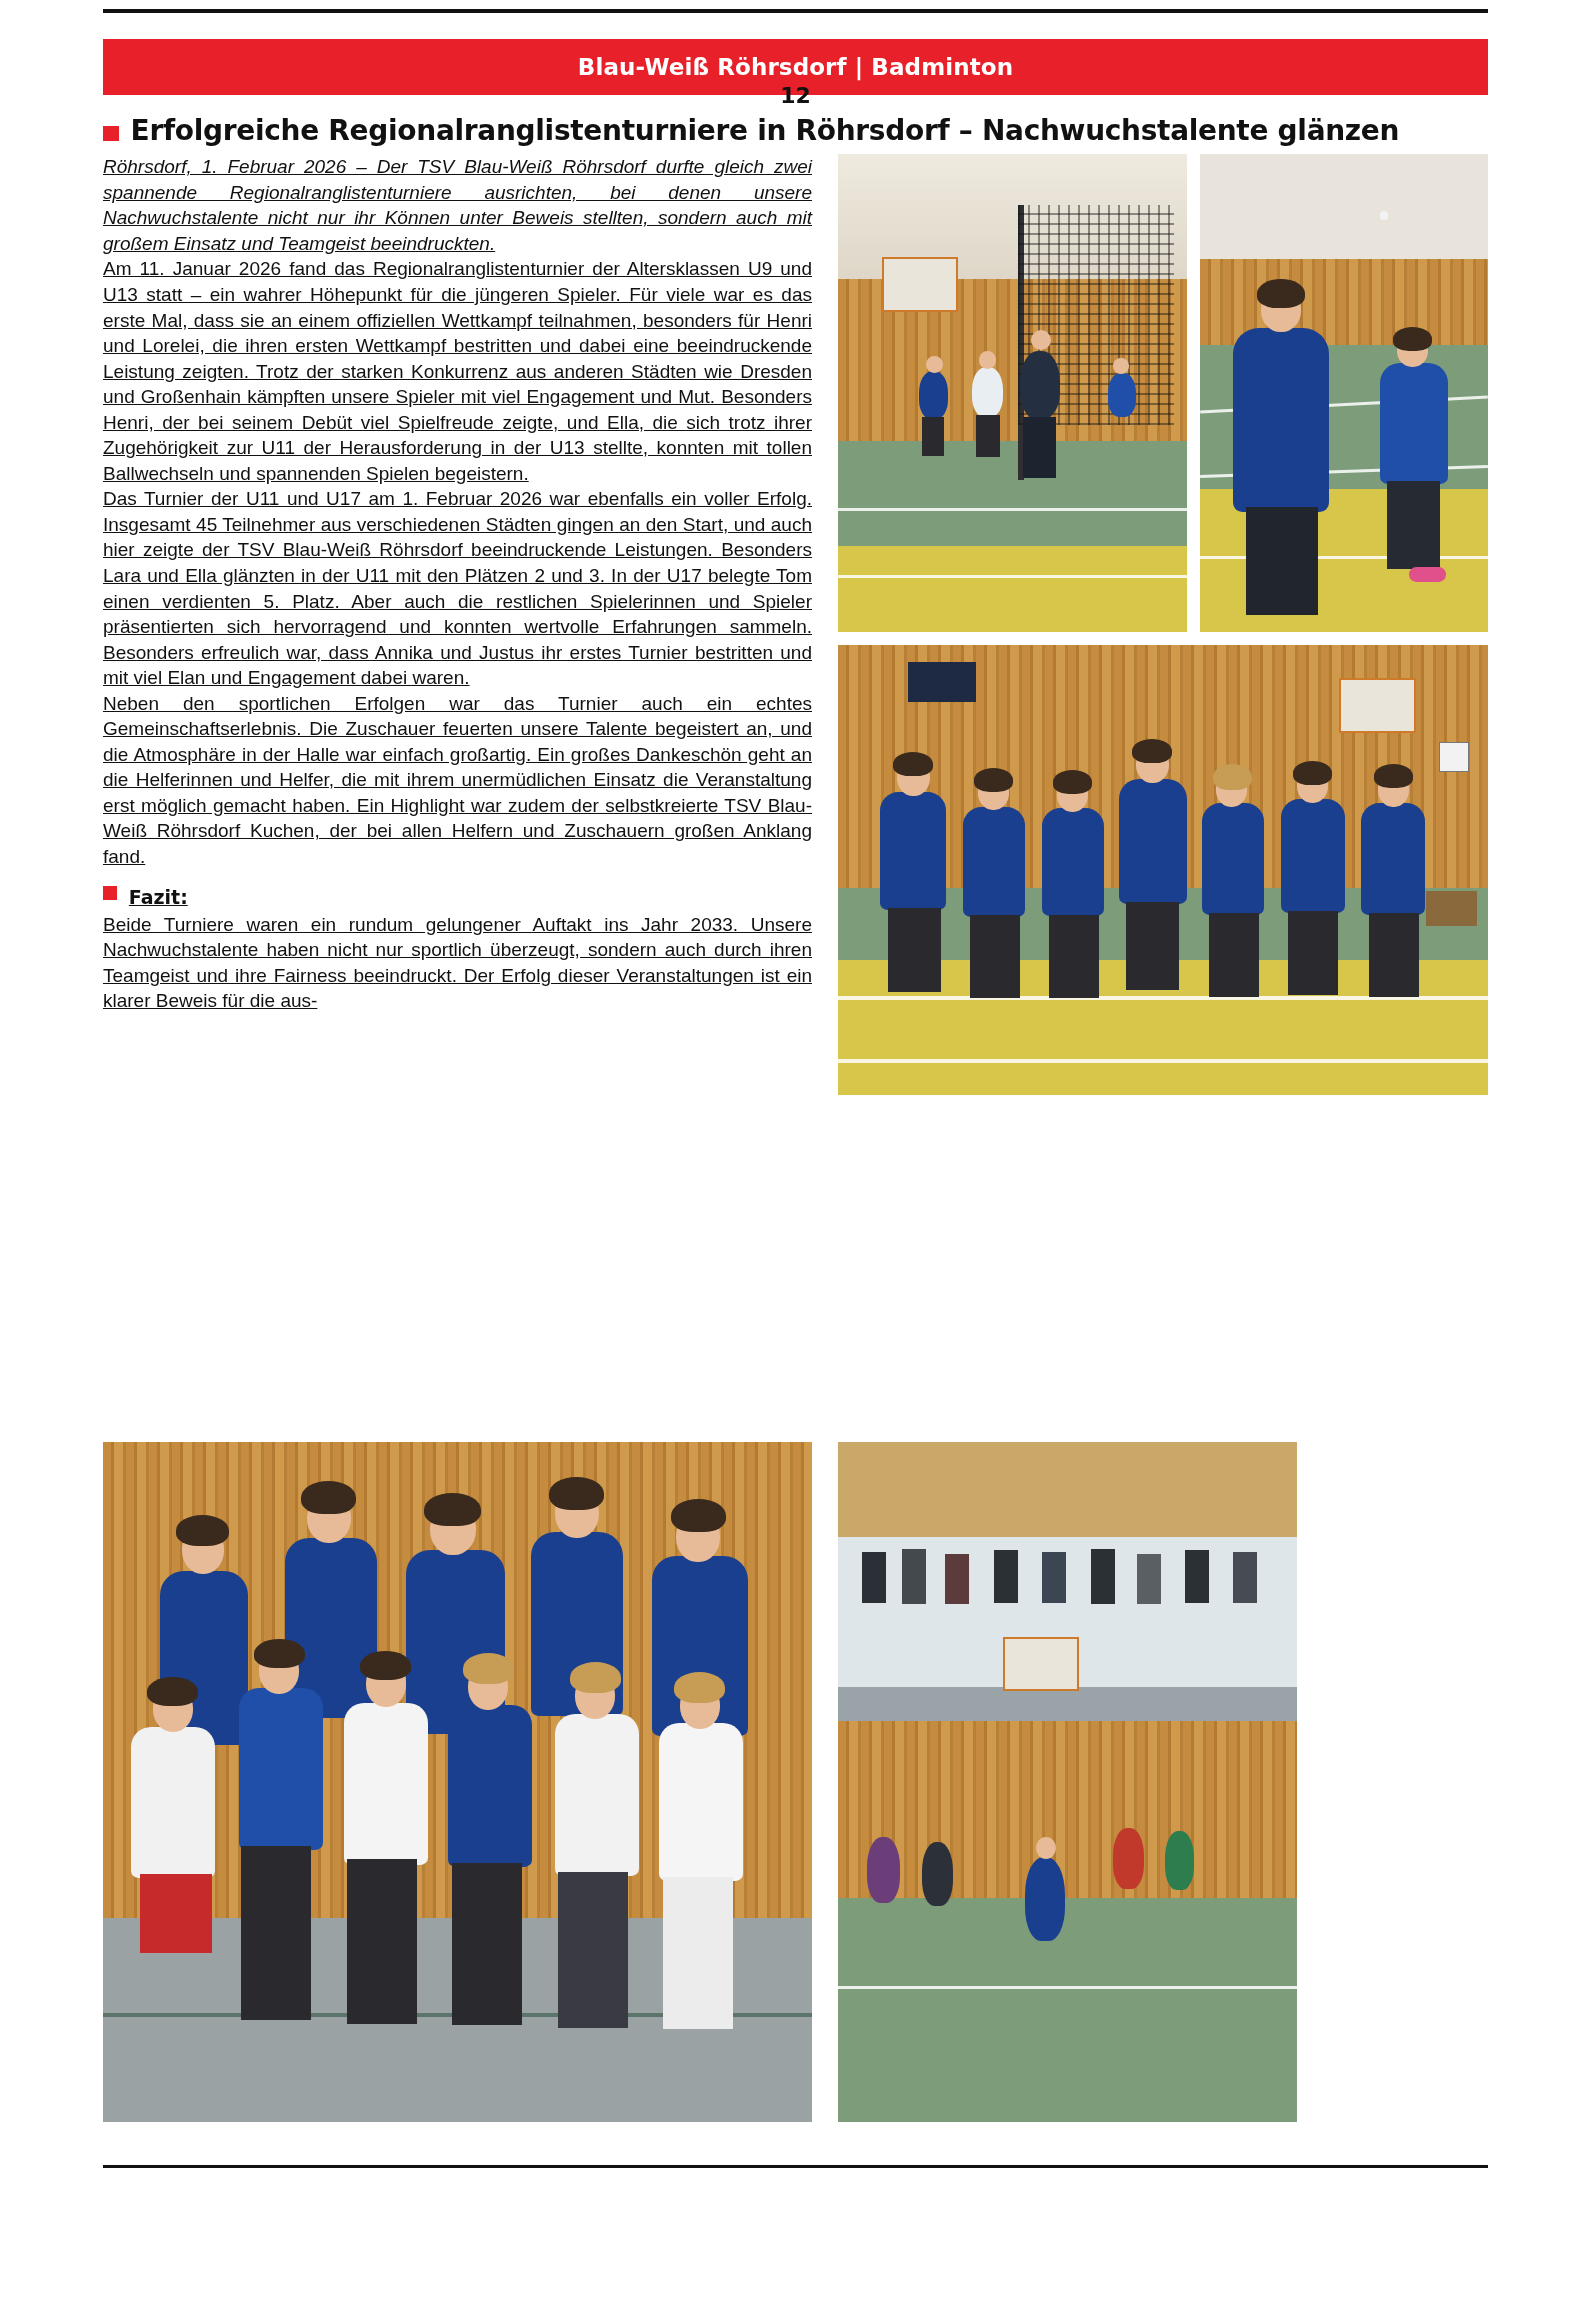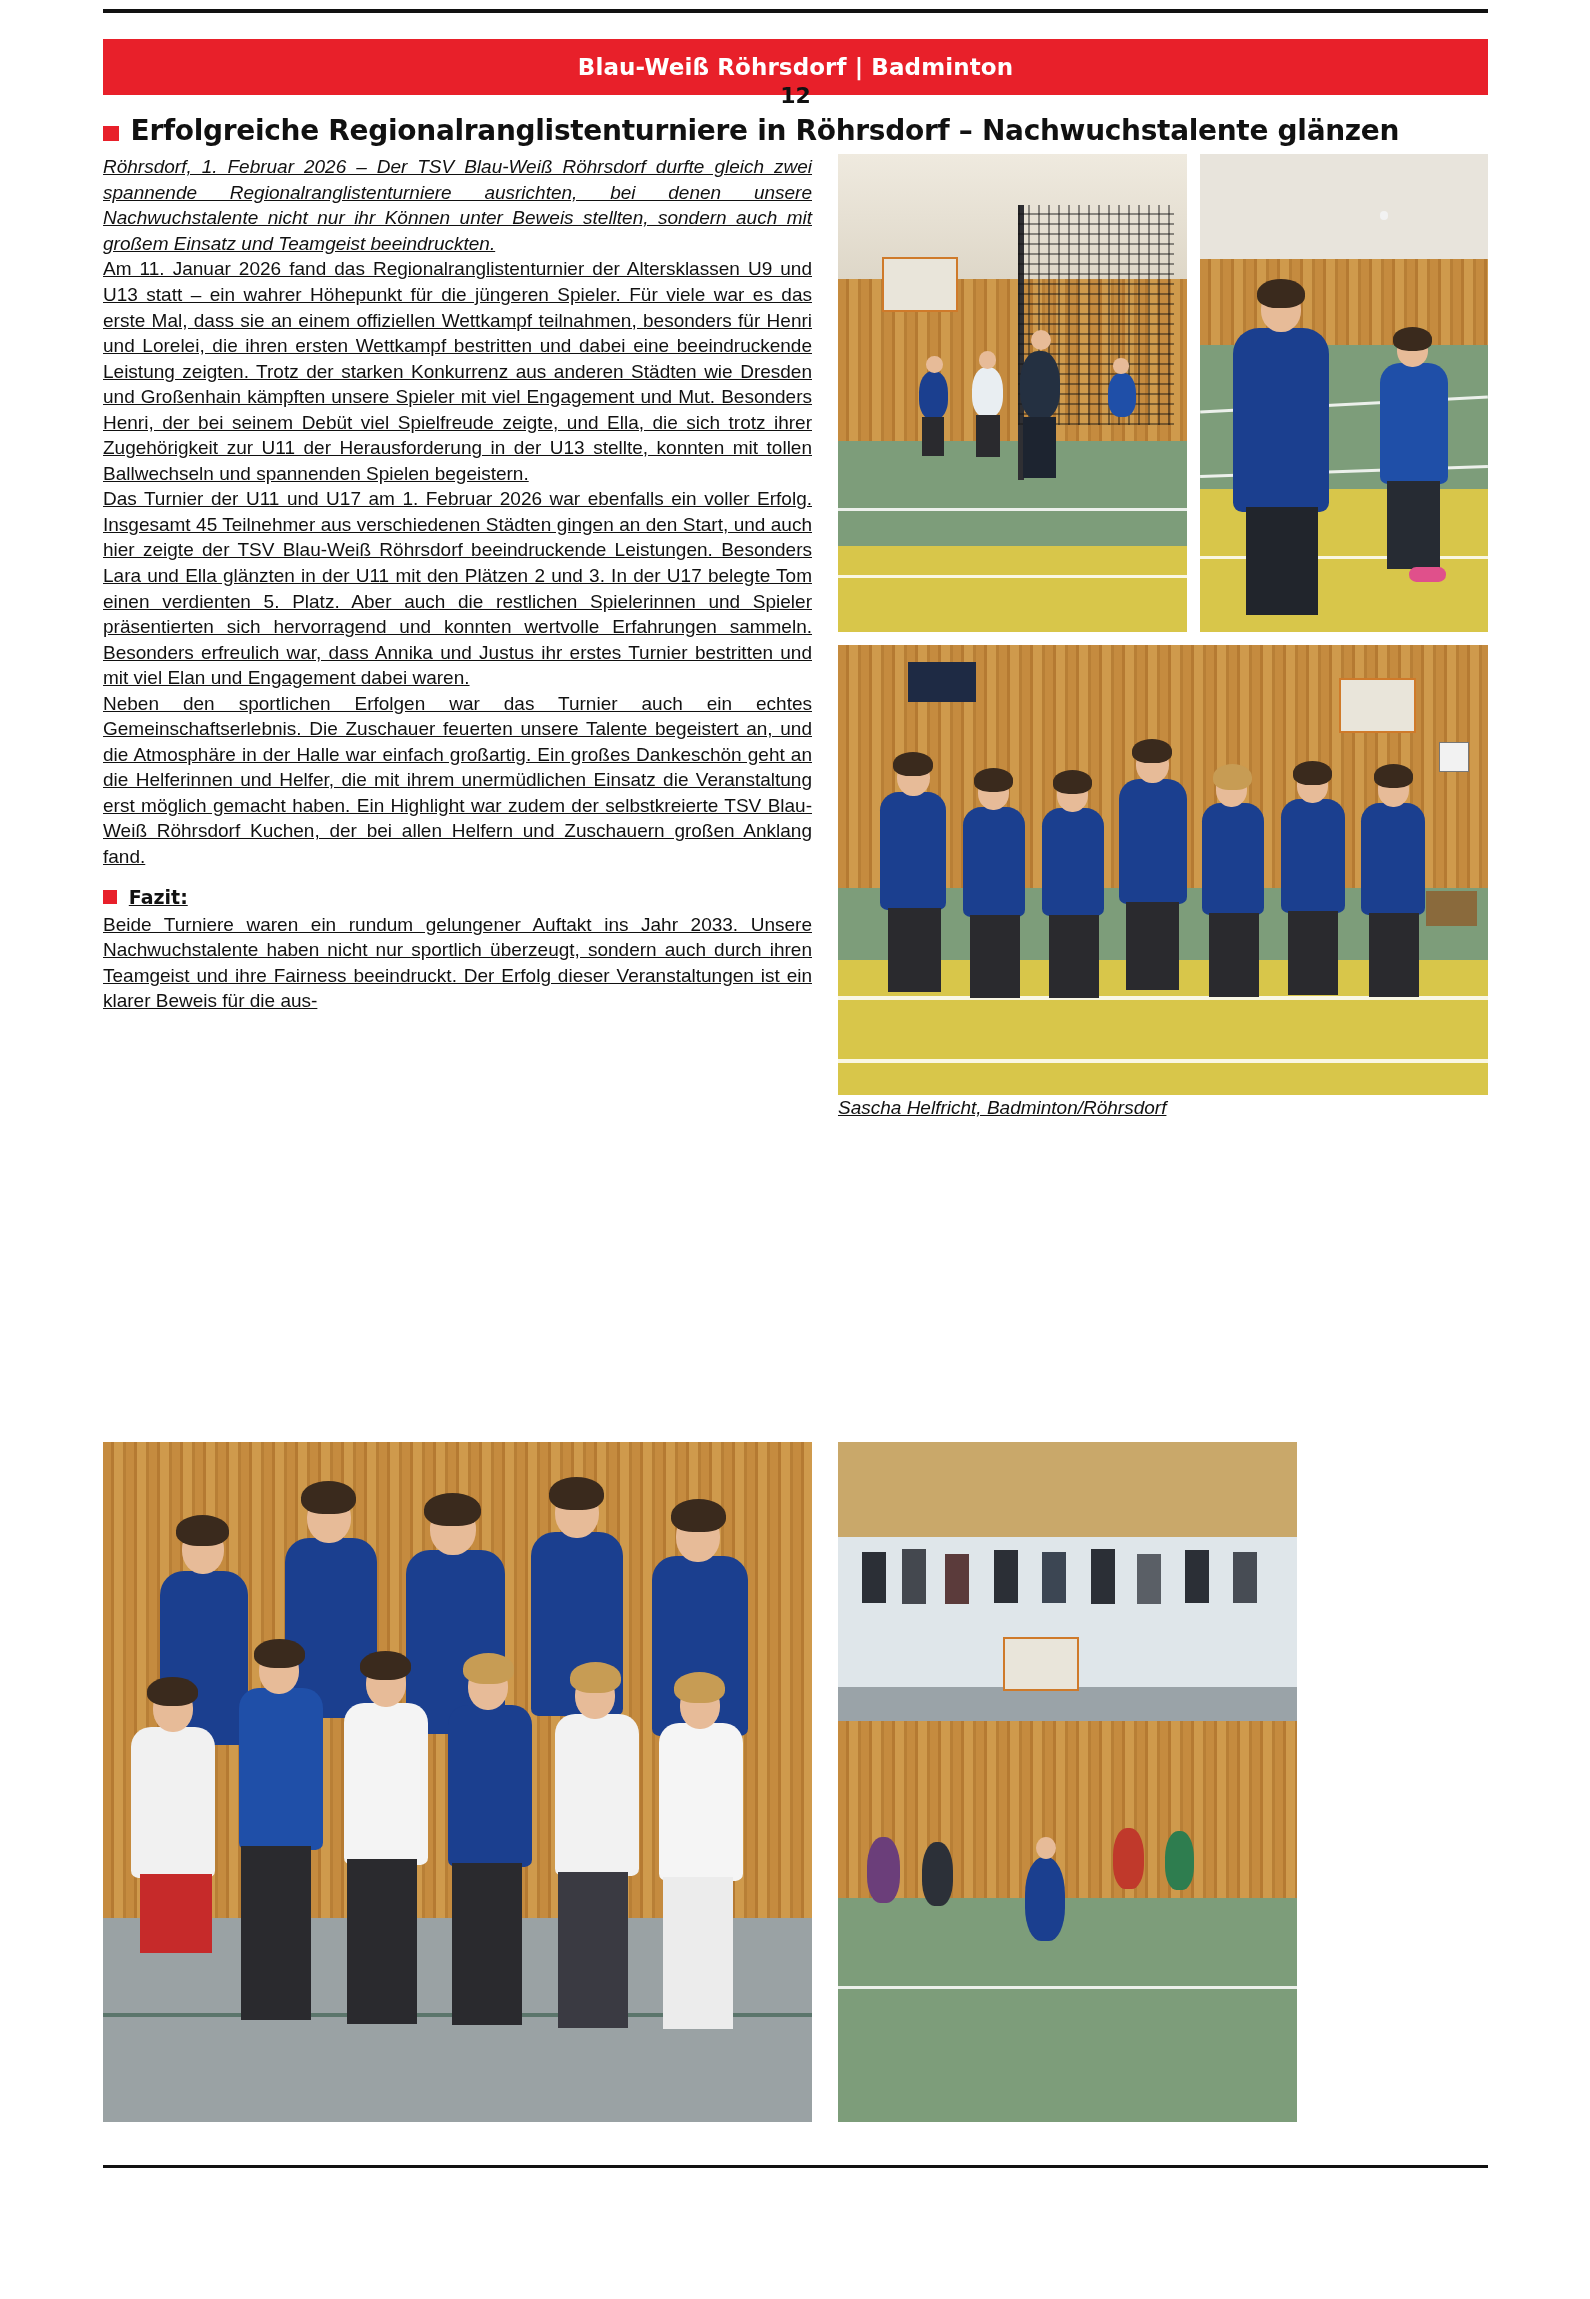--- a/index.html
+++ b/index.html
@@ -128,21 +128,21 @@
     color: #111;
   }
   p.body + p.body { margin-top: 0; }
   .lead-em {
     font-style: italic;
   }
 
   .fazit-row {
     margin-top: 16.5px;
     display: flex;
-    align-items: center;
+    align-items: flex-start;
     gap: 12px;
   }
   .fazit-sq {
     width: 13.8px; height: 13.8px; background: #e8202a; flex: 0 0 auto;
   }
   .fazit-label {
     font-family: "DejaVu Sans", sans-serif;
     font-weight: bold;
     font-size: 19px;
   }
@@ -345,21 +345,20 @@
 
             <div class="blob jersey" style="left:523px;top:158px;width:64px;height:112px;border-radius:18.4px 18.4px 7.3px 7.3px;"></div>
             <div class="skin" style="position:absolute;left:540px;top:127px;width:31px;height:35px;border-radius:48%;"></div>
             <div class="hair-d" style="position:absolute;left:536px;top:119px;width:39px;height:24px;"></div>
             <div class="leg" style="position:absolute;left:531px;top:268px;width:50px;height:84px;"></div>
 
             <div style="position:absolute;left:588px;top:246px;width:51px;height:35px;background:#8a6a3c;"></div>
           </div>
         </div>
 
-        <p class="signature">Sascha Helfricht, Badminton/Röhrsdorf</p>
       </div>
     </div>
   </div>
 
   <div class="bottom-photos">
 
     <div class="photo photo-group-big">
       <div class="gymwall">
         <div class="wood" style="position:absolute;left:0;top:0;width:100%;height:70%;"></div>
         <div class="floor-grey" style="position:absolute;left:0;top:70%;width:100%;height:30%;"></div>

